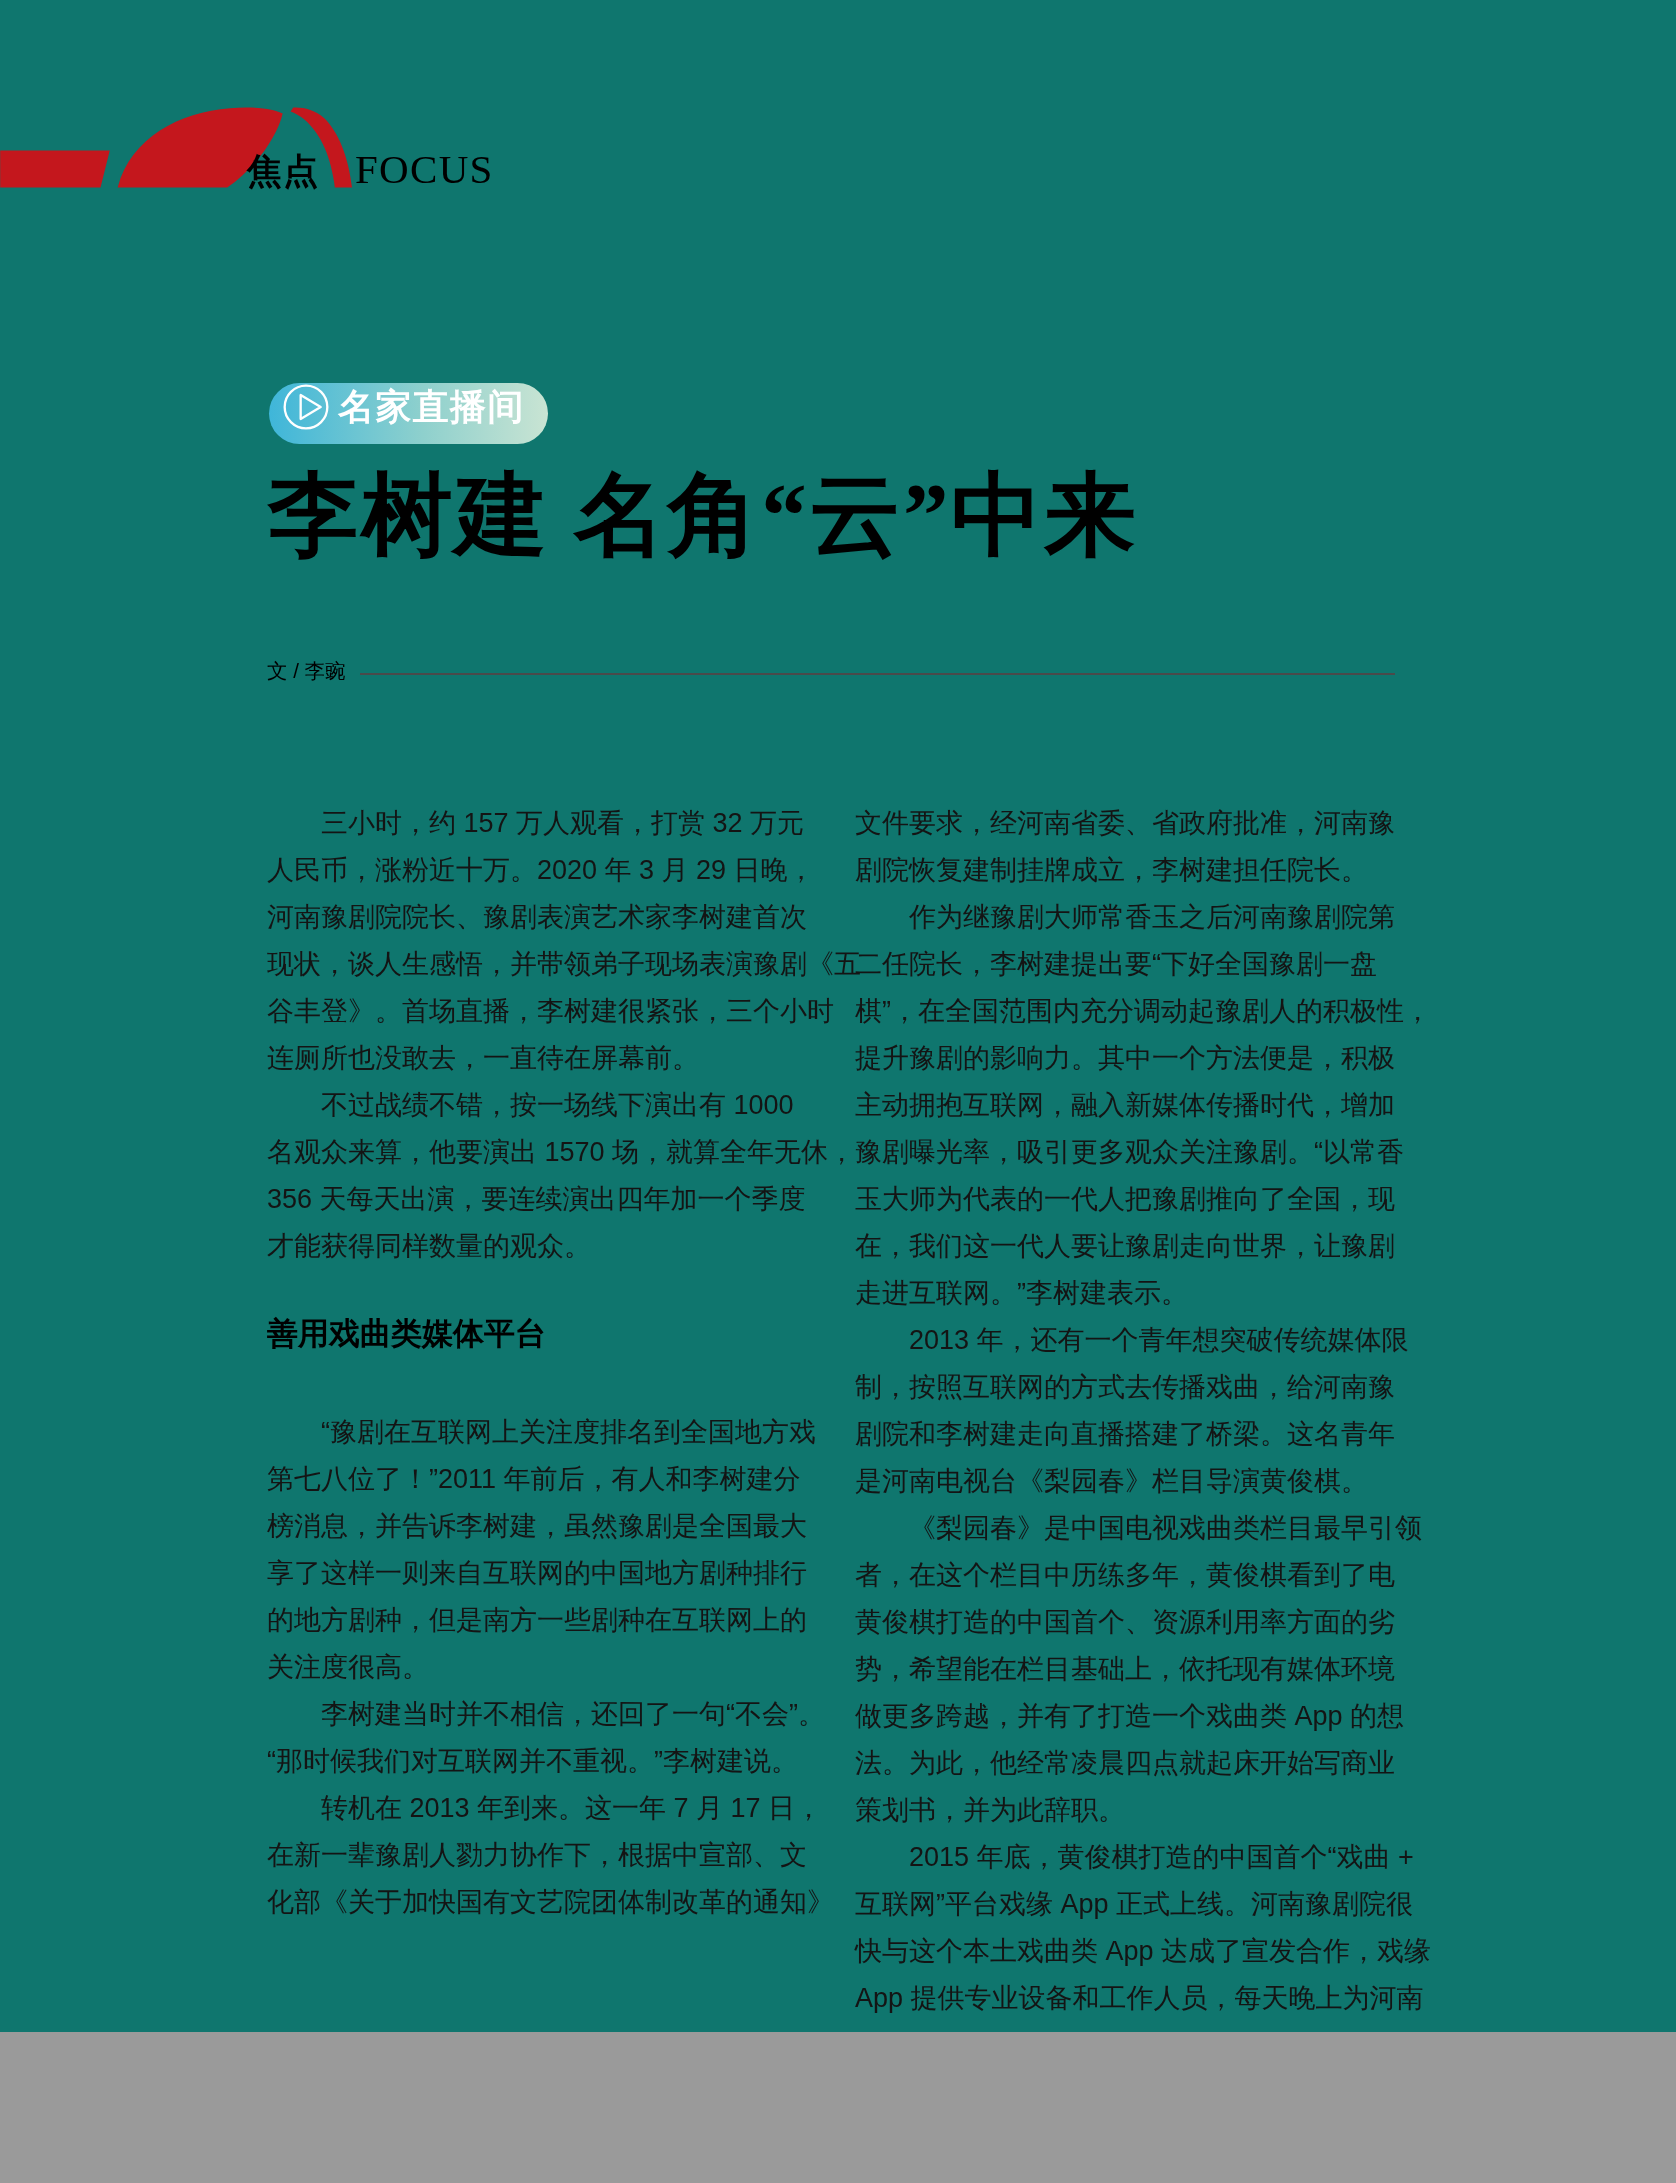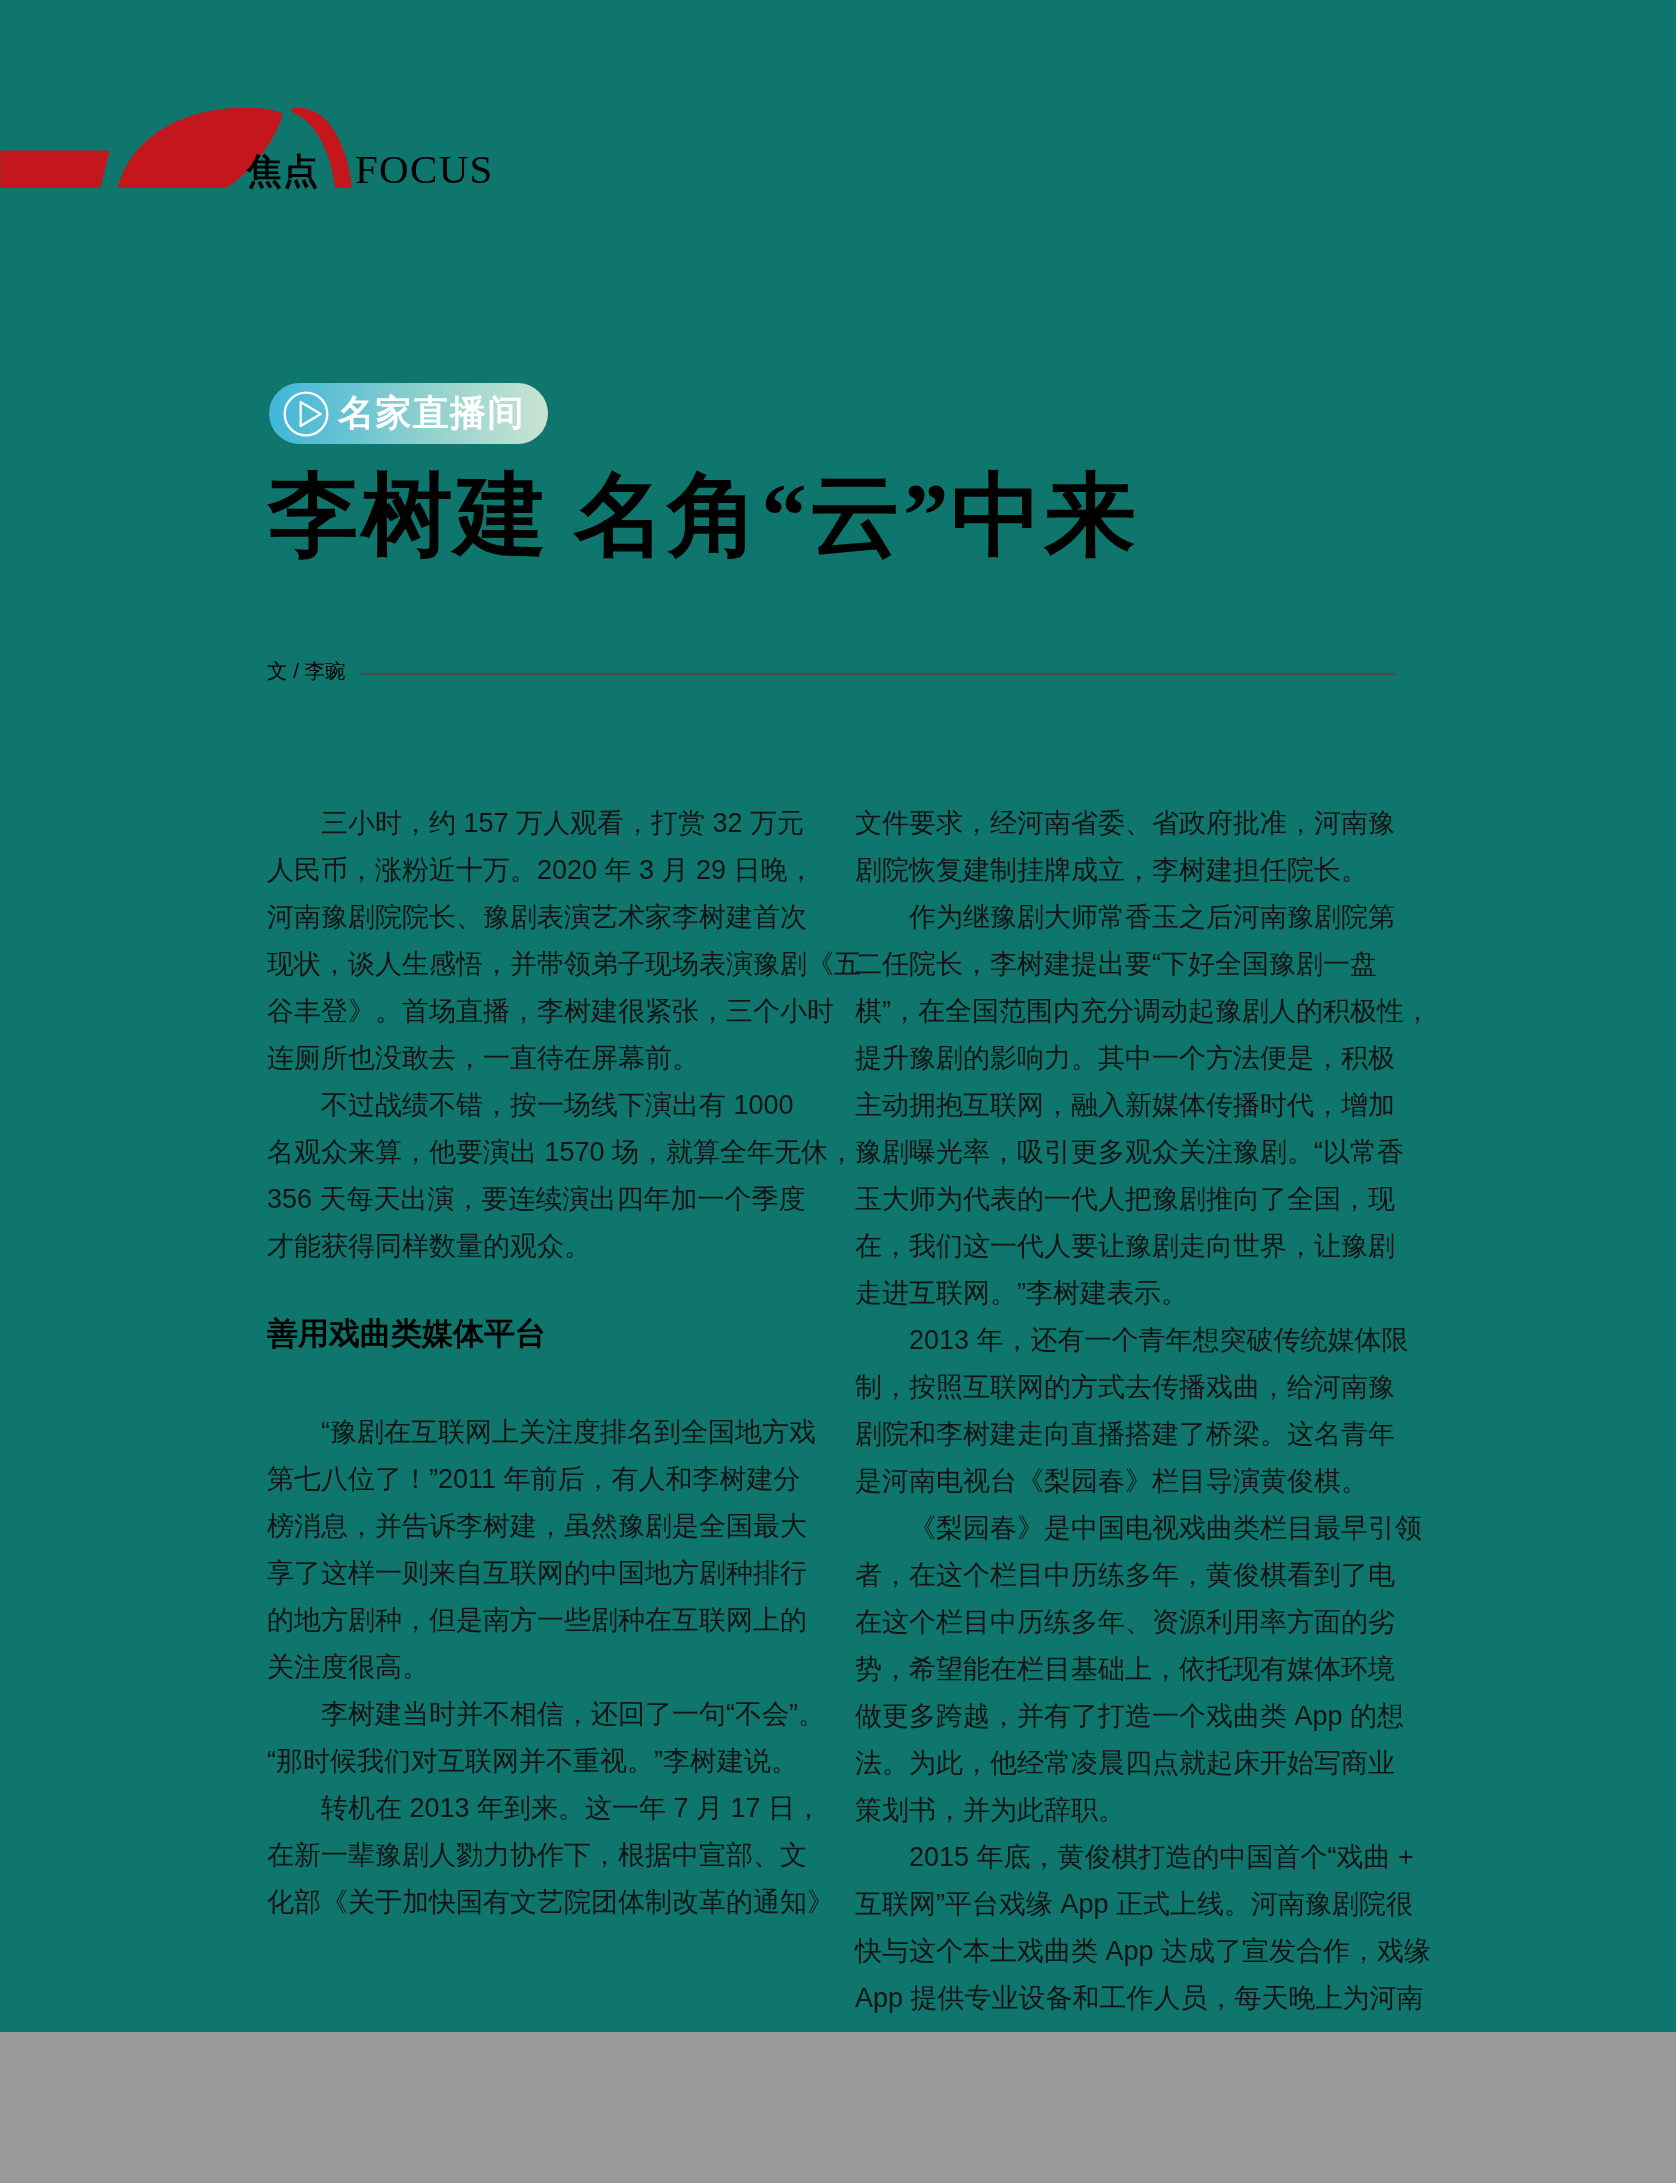--- a/index.html
+++ b/index.html
@@ -13,21 +13,21 @@
     position:absolute;left:247px;top:148px;font-size:35px;font-weight:bold;color:#000;
     letter-spacing:1.3px;white-space:nowrap;
   }
   .tag-en{
     position:absolute;left:355px;top:145px;font-size:41px;color:#000;
     font-family:"Liberation Serif","DejaVu Serif",serif;letter-spacing:1.3px;white-space:nowrap;
   }
   
   #badge{
     position:absolute;left:269px;top:383px;width:279px;height:61px;border-radius:31px;
-    display:flex;align-items:center;
+    display:flex;
   }
   #badge .badge-label{
     color:#fff;font-weight:bold;font-size:36px;letter-spacing:1.3px;margin-left:8px;white-space:nowrap;
   }
   #badge svg{margin-left:13.2px;display:block;}
   
   #article-title{
     position:absolute;left:268px;top:454px;width:1188px;
     font-family:"Liberation Serif","DejaVu Serif",serif;font-weight:bold;
     font-size:91px;color:#000;letter-spacing:2.6px;white-space:nowrap;
@@ -112,21 +112,21 @@
       <div class="t-line">豫剧曝光率，吸引更多观众关注豫剧。“以常香</div>
       <div class="t-line">玉大师为代表的一代人把豫剧推向了全国，现</div>
       <div class="t-line">在，我们这一代人要让豫剧走向世界，让豫剧</div>
       <div class="t-line">走进互联网。”李树建表示。</div>
       <div class="t-line indent">2013 年，还有一个青年想突破传统媒体限</div>
       <div class="t-line">制，按照互联网的方式去传播戏曲，给河南豫</div>
       <div class="t-line">剧院和李树建走向直播搭建了桥梁。这名青年</div>
       <div class="t-line">是河南电视台《梨园春》栏目导演黄俊棋。</div>
       <div class="t-line indent">《梨园春》是中国电视戏曲类栏目最早引领</div>
       <div class="t-line">者，在这个栏目中历练多年，黄俊棋看到了电</div>
-      <div class="t-line">在这个栏目中历练多年、资源利用率方面的劣</div>
+      <div class="t-line">黄俊棋打造的中国首个、资源利用率方面的劣</div>
       <div class="t-line">势，希望能在栏目基础上，依托现有媒体环境</div>
       <div class="t-line">做更多跨越，并有了打造一个戏曲类 App 的想</div>
       <div class="t-line">法。为此，他经常凌晨四点就起床开始写商业</div>
       <div class="t-line">策划书，并为此辞职。</div>
       <div class="t-line indent">2015 年底，黄俊棋打造的中国首个“戏曲 +</div>
       <div class="t-line">互联网”平台戏缘 App 正式上线。河南豫剧院很</div>
       <div class="t-line">快与这个本土戏曲类 App 达成了宣发合作，戏缘</div>
       <div class="t-line">App 提供专业设备和工作人员，每天晚上为河南</div>
     </div>
 

